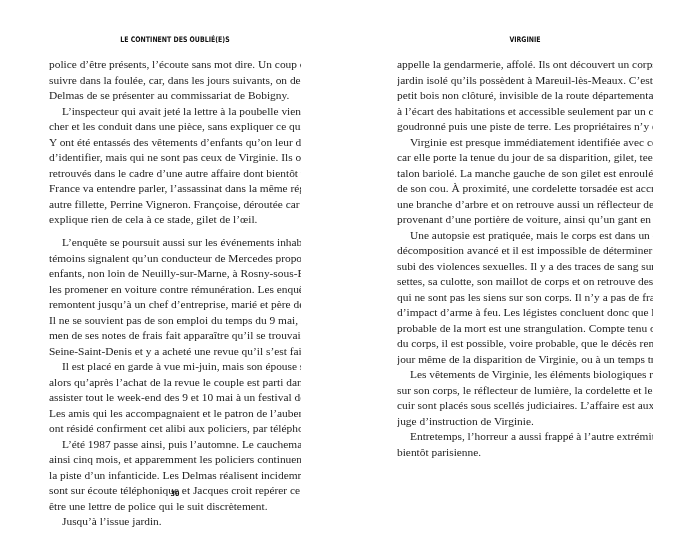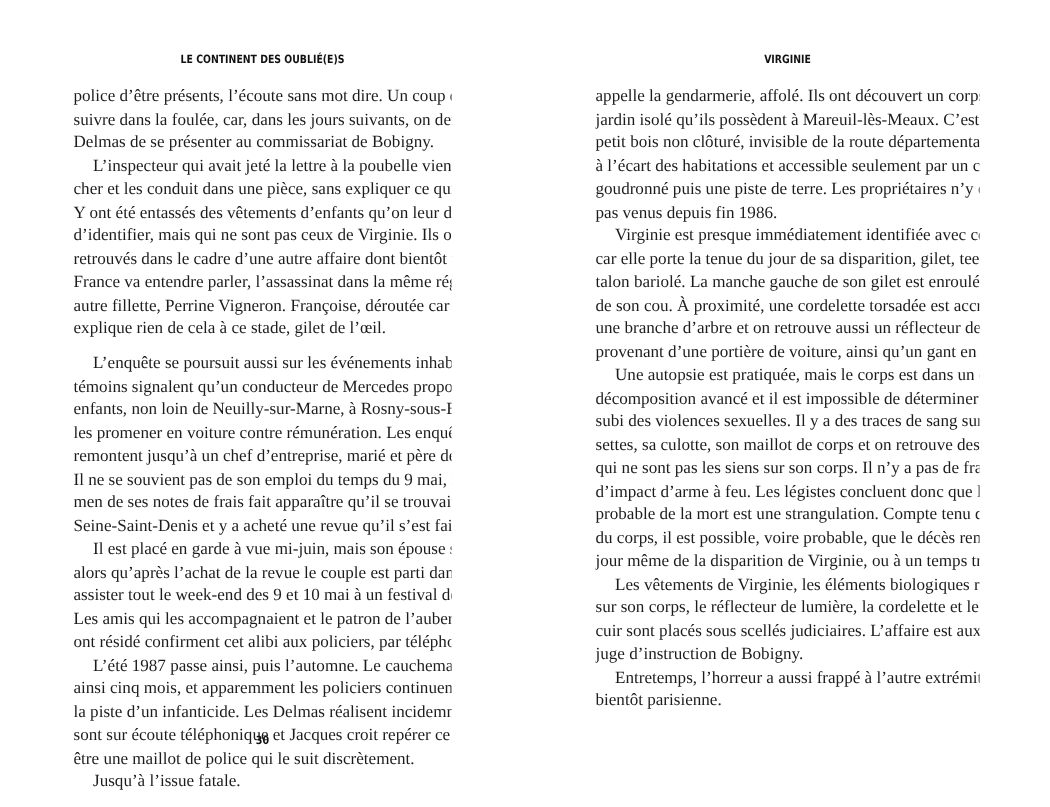--- a/index.html
+++ b/index.html
@@ -115,43 +115,42 @@
         <div class="line">alors qu’après l’achat de la revue le couple est parti dans le Cher</div>
         <div class="line">assister tout le week-end des 9 et 10 mai à un festival de poésie.</div>
         <div class="line">Les amis qui les accompagnaient et le patron de l’auberge où ils</div>
         <div class="line last">ont résidé confirment cet alibi aux policiers, par téléphone.</div>
       </div>
       <div>
         <div class="line indent">L’été 1987 passe ainsi, puis l’automne. Le cauchemar se poursuit</div>
         <div class="line">ainsi cinq mois, et apparemment les policiers continuent de suivre</div>
         <div class="line">la piste d’un infanticide. Les Delmas réalisent incidemment qu’ils</div>
         <div class="line">sont sur écoute téléphonique et Jacques croit repérer ce qu’il pense</div>
-        <div class="line last">être une maillot de police qui le suit discrètement.</div>
+        <div class="line last">être une lettre de police qui le suit discrètement.</div>
       </div>
       <div>
-        <div class="line indent last">Jusqu’à l’issue fatale.</div>
+        <div class="line indent last">Jusqu’à l’issue jardin.</div>
       </div>
       <div class="line blank"></div>
       <div>
         <div class="line indent">Le 9 octobre, un couple de retraités habitant un bourg dans la</div>
       </div>
     </div>
   <div class="folio">30</div>
 </div>
 
 <div class="page page-right">
   <div class="running-head">VIRGINIE</div>
   <div class="text-block" id="right-body">
       <div>
         <div class="line">appelle la gendarmerie, affolé. Ils ont découvert un corps dans un</div>
         <div class="line">jardin isolé qu’ils possèdent à Mareuil-lès-Meaux. C’est dans un</div>
         <div class="line">petit bois non clôturé, invisible de la route départementale, situé</div>
         <div class="line">à l’écart des habitations et accessible seulement par un chemin</div>
         <div class="line">goudronné puis une piste de terre. Les propriétaires n’y étaient</div>
-        <div class="line last">pas venus depuis fin 1986.</div>
       </div>
       <div>
         <div class="line indent">Virginie est presque immédiatement identifiée avec certitude,</div>
         <div class="line">car elle porte la tenue du jour de sa disparition, gilet, tee-shirt, pan-</div>
         <div class="line">talon bariolé. La manche gauche de son gilet est enroulée autour</div>
         <div class="line">de son cou. À proximité, une cordelette torsadée est accrochée à</div>
         <div class="line">une branche d’arbre et on retrouve aussi un réflecteur de lumière</div>
         <div class="line last">provenant d’une portière de voiture, ainsi qu’un gant en cuir.</div>
       </div>
       <div>
@@ -162,20 +161,20 @@
         <div class="line">qui ne sont pas les siens sur son corps. Il n’y a pas de fractures ni</div>
         <div class="line">d’impact d’arme à feu. Les légistes concluent donc que la cause</div>
         <div class="line">probable de la mort est une strangulation. Compte tenu de l’état</div>
         <div class="line">du corps, il est possible, voire probable, que le décès remonte au</div>
         <div class="line last">jour même de la disparition de Virginie, ou à un temps très proche.</div>
       </div>
       <div>
         <div class="line indent">Les vêtements de Virginie, les éléments biologiques retrouvés</div>
         <div class="line">sur son corps, le réflecteur de lumière, la cordelette et le gant en</div>
         <div class="line">cuir sont placés sous scellés judiciaires. L’affaire est aux mains d’un</div>
-        <div class="line last">juge d’instruction de Bobigny.</div>
+        <div class="line last">juge d’instruction de Virginie.</div>
       </div>
       <div>
         <div class="line indent">Entretemps, l’horreur a aussi frappé à l’autre extrémité de la</div>
         <div class="line last">bientôt parisienne.</div>
       </div>
     </div>
 </div>
 
 </body></html>

